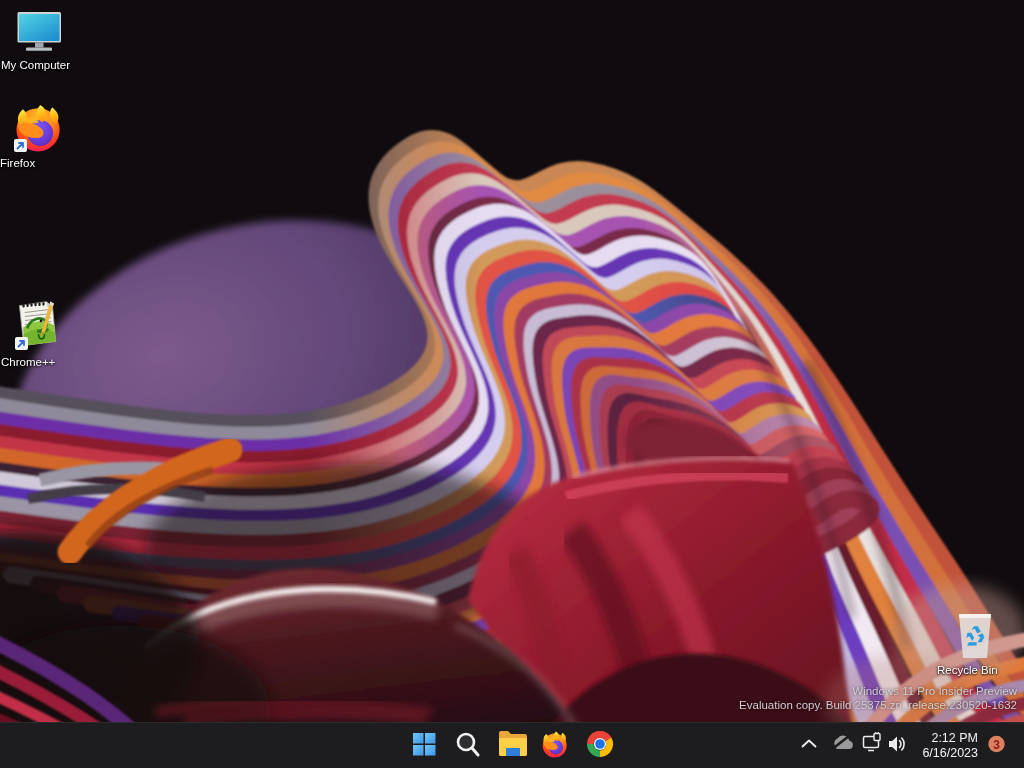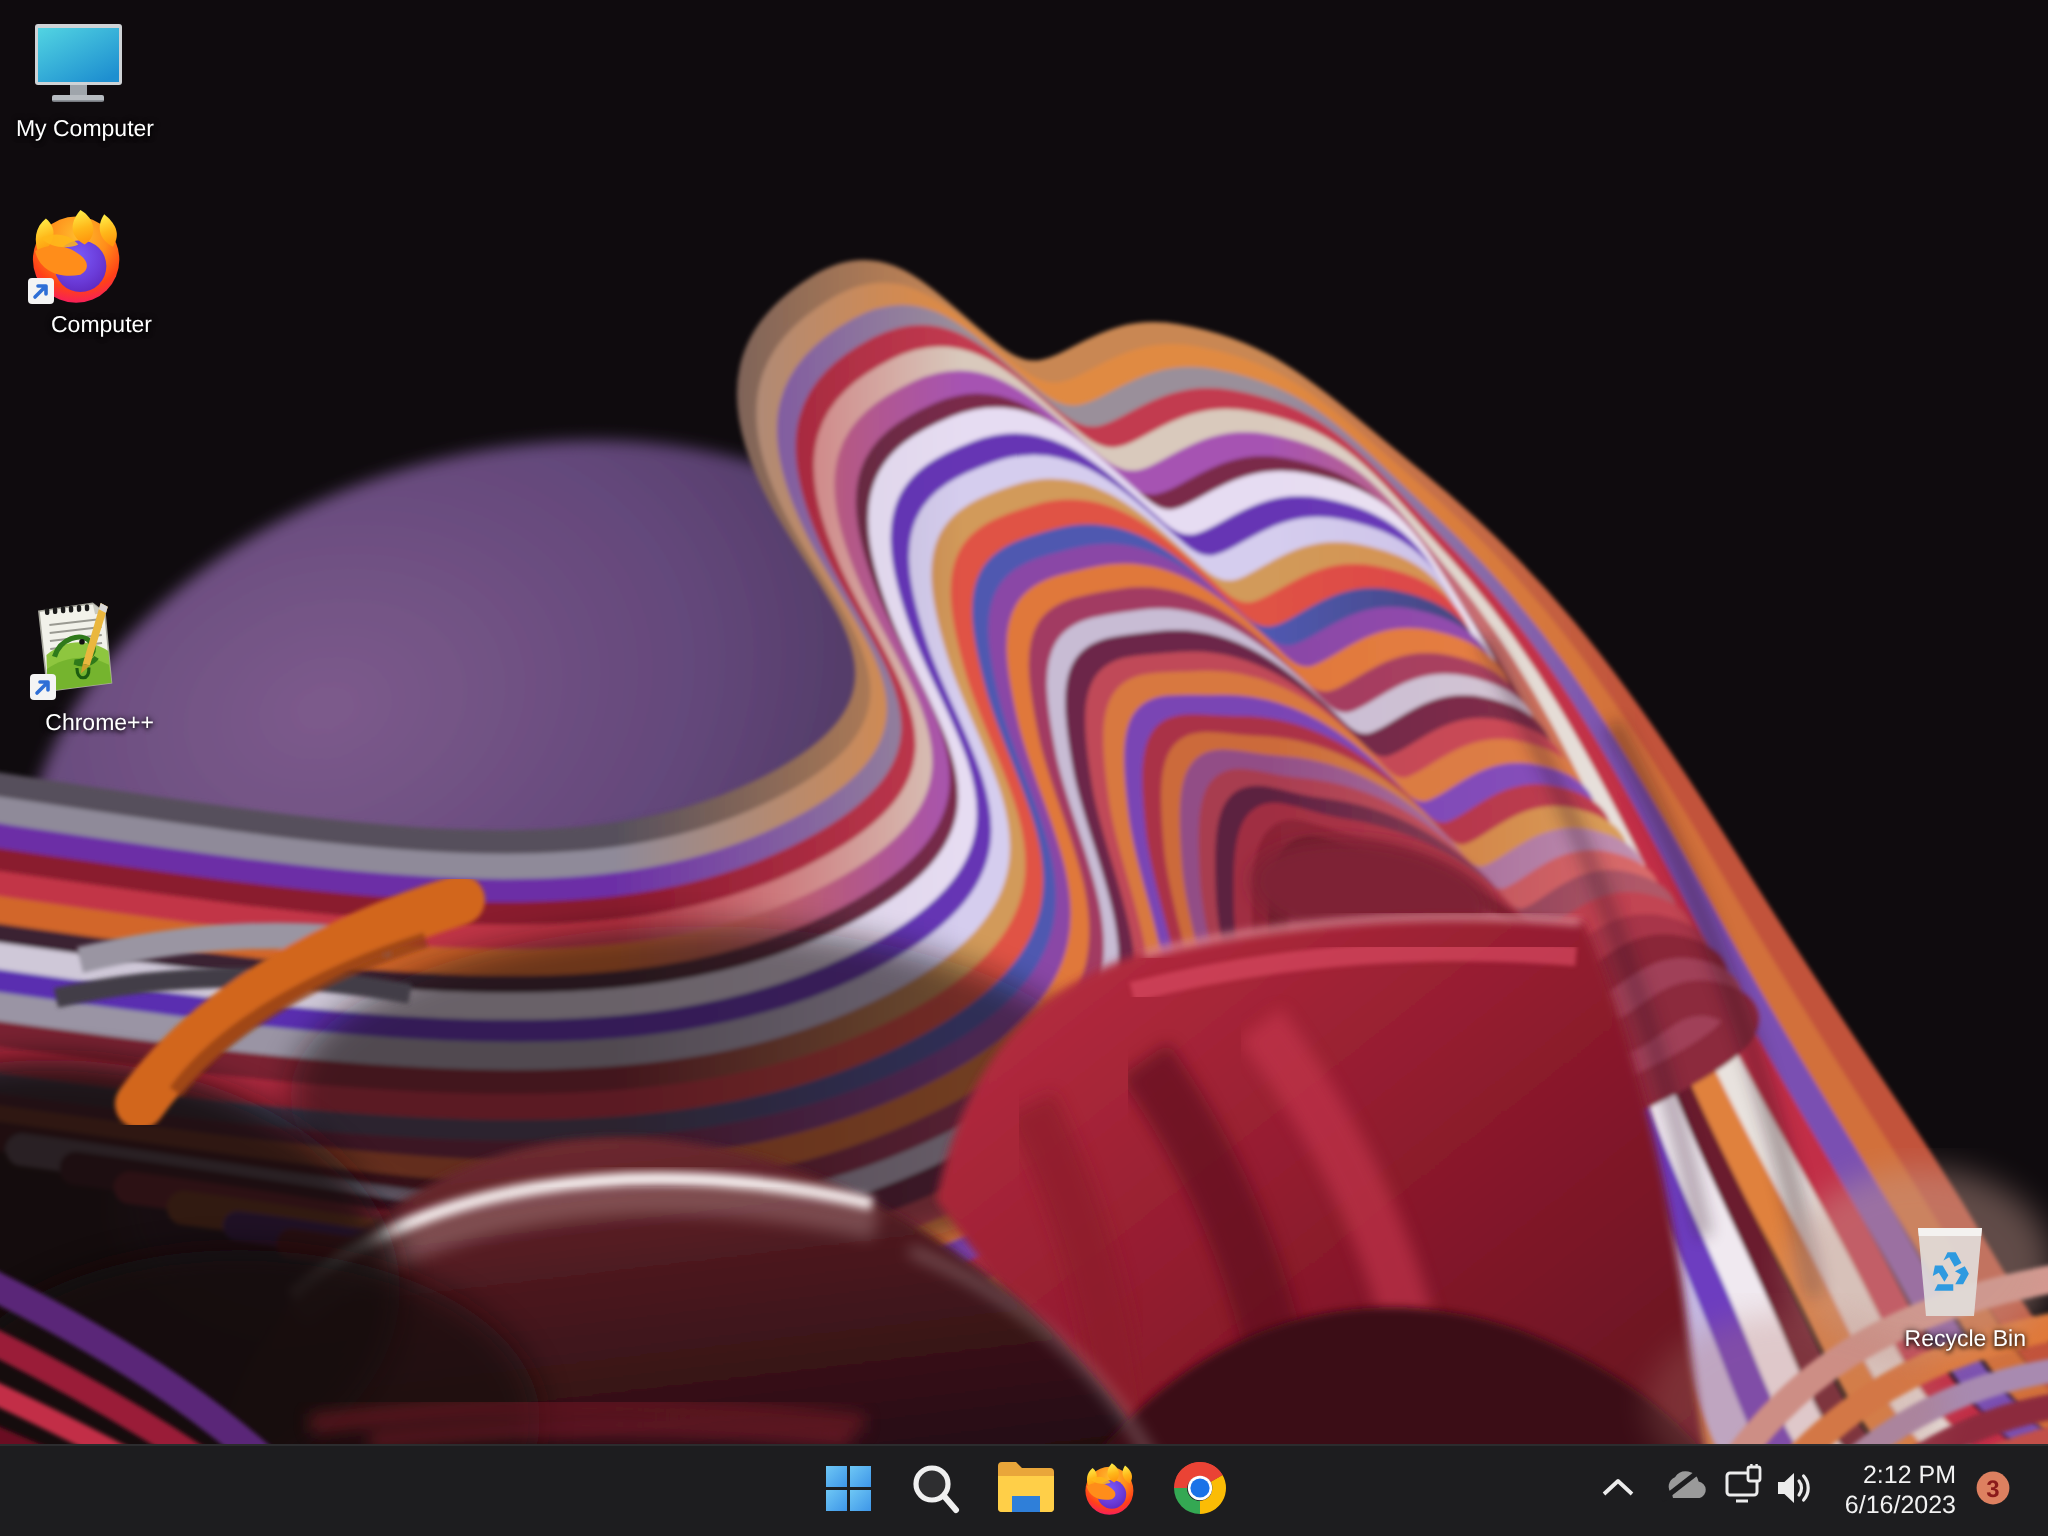--- a/index.html
+++ b/index.html
@@ -1,17 +1,17 @@
 <!DOCTYPE html>
 <html><head><meta charset="utf-8"><title>Desktop</title>
 <style>
 html,body{margin:0;padding:0;width:1024px;height:768px;overflow:hidden;background:#0a0709;}
 *{font-family:"Liberation Sans",sans-serif;}
 #desk{position:relative;width:1024px;height:768px;}
-.icon{position:absolute;width:76px;text-align:right;}
+.icon{position:absolute;width:76px;text-align:left;}
 .icon svg{display:block;margin:0 auto;}
 .lbl{color:#fff;font-size:11.5px;line-height:14px;margin-top:3px;text-shadow:0 1px 2px rgba(0,0,0,0.9),0 0 3px rgba(0,0,0,0.8);}
 </style></head>
 <body>
 <div id="desk">
 <svg width="1024" height="768" viewBox="0 0 1024 768" style="position:absolute;left:0;top:0">
 <defs>
 <linearGradient id="rg0" gradientUnits="userSpaceOnUse" x1="0" y1="0" x2="1024" y2="0">
           <stop offset="0.02" stop-color="#56505c"></stop>
           <stop offset="0.30" stop-color="#56505c"></stop>
@@ -428,21 +428,21 @@
 <path d="M24 1 C18 8 20 14 26 17 C32 13 31 5 24 1 Z" fill="url(#fffl)"></path>
 <path d="M35 3 C31 9 33 15 39 18 C43 12 40 7 35 3 Z" fill="url(#fffl)"></path>
 <path d="M3 20 C10 16 18 17 24 22 C28 25 28 29 24 31 C14 33 5 29 3 20 Z" fill="#ff8d1a"></path>
 <path d="M6 14 C12 11 19 12 23 17 C19 19 10 19 6 14 Z" fill="#ffb81a" opacity="0.85"></path>
         </g>
 <g transform="translate(14,36)">
           <rect width="13" height="13" rx="2" fill="#f4f4f4"></rect>
           <path d="M3.5 9.5 L8.5 4.5 M5 4 h4 v4" stroke="#2f6fd6" stroke-width="1.8" fill="none" stroke-linecap="round" stroke-linejoin="round"></path>
         </g>
 </svg>
-<div class="lbl">Computer</div>
+<div class="lbl">Firefox</div>
     </div>
 <div class="icon" style="left:1px;top:300px">
 <svg width="76" height="52" viewBox="0 0 76 52">
 <g transform="translate(17,1) rotate(-2 20 20)">
 <path d="M2 4 L29 1 L35 6 L37 41 L5 44 Z" fill="#f2f2ea" stroke="#a8a89e" stroke-width="0.8"></path>
 <path d="M29 1 L30 6.5 L35 6 Z" fill="#cacac0"></path>
 <g stroke="#9a9a92" stroke-width="1">
             <path d="M7 11 L32 9"></path>
             <path d="M7 15 L33 13"></path>
             <path d="M7 19 L33 17"></path>
@@ -478,20 +478,21 @@
 <path d="M22 2 L54 2 L53.6 6 L22.4 6 Z" fill="#f4f2f0"></path>
 <g transform="translate(38,24) scale(0.82)" fill="#2e9ae0">
 <path d="M-1.5 -12 L3.5 -12 L7 -5.5 L2.8 -3.2 L-0.5 -9 L-4 -7 Z"></path>
 <path d="M9 -3.5 L11.5 1 L8 7.5 L3.2 7.5 L6.6 1.6 L3 -0.5 Z"></path>
 <path d="M-9.2 -4 L-4.5 -4 L-1 2 L-3.4 6 L-6.8 0.4 L-10.5 2.5 Z"></path>
 <path d="M-7.5 7.5 L2 7.5 L2 11.5 L-9.5 11.5 Z" transform="rotate(0)"></path>
 </g>
 </svg>
 <div class="lbl">Recycle Bin</div>
     </div>
+<div style="position:absolute;right:7px;top:684px;text-align:right;color:#cfccd2;font-size:11.5px;line-height:14px;text-shadow:0 0 3px rgba(0,0,0,0.6)">Windows 11 Pro Insider Preview<br>Evaluation copy. Build 25375.zn_release.230520-1632</div>
 <div style="position:absolute;left:0;top:722px;width:1024px;height:46px;background:#1d1d1f;border-top:1px solid #2c2c2e;box-sizing:border-box"></div>
 <svg width="1024" height="768" viewBox="0 0 1024 768" style="position:absolute;left:0;top:0">
 <defs>
 <linearGradient id="wlg" x1="0" y1="0" x2="1" y2="1">
 <stop offset="0" stop-color="#6ec7f5"></stop>
           <stop offset="1" stop-color="#3e96e8"></stop>
         </linearGradient>
 <radialGradient id="ffo" cx="50%" cy="18%" r="95%">
 <stop offset="0" stop-color="#ffd43b"></stop>
           <stop offset="0.35" stop-color="#ff980e"></stop>

